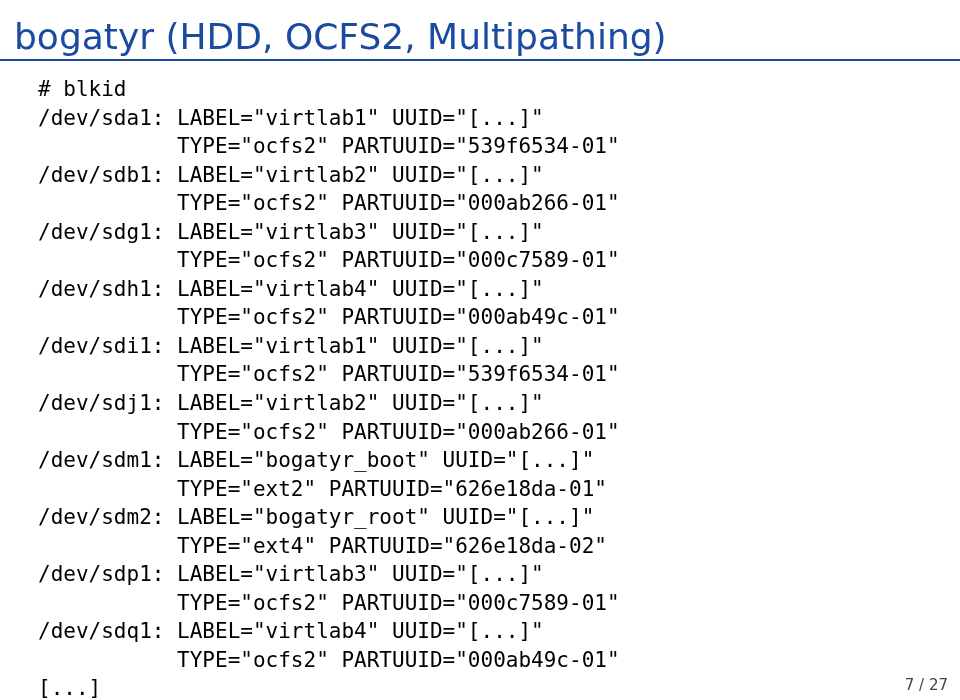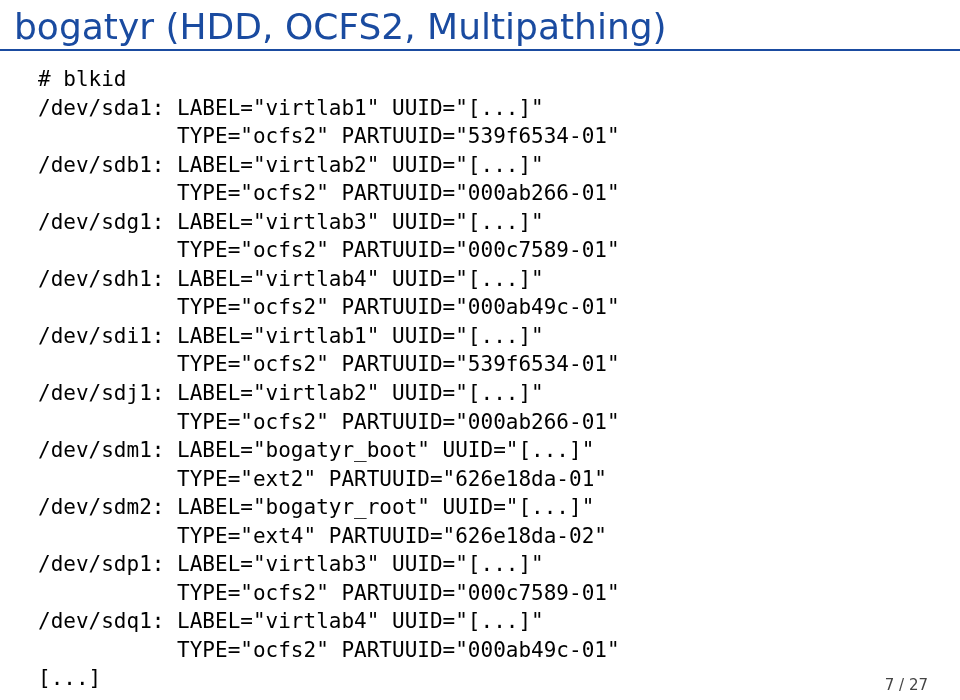--- a/index.html
+++ b/index.html
@@ -7,35 +7,35 @@
       width: 960px;
       height: 700px;
       background: #fff;
       font-family: "DejaVu Sans", "Segoe UI", Arial, sans-serif;
       overflow: hidden;
     }
     .title {
       color: #1a4ba0;
       font-size: 36px;
       font-weight: 400;
-      padding: 6px 0 2px 14px;
+      padding: 16px 0 2px 14px;
       border-bottom: 2px solid #1a4ba0;
     }
     .content {
       padding: 14px 18px 0 38px;
       font-family: "DejaVu Sans Mono", "Consolas", "Courier New", monospace;
       font-size: 21px;
       line-height: 1.36;
       color: #000;
       white-space: pre;
     }
     .pager {
       position: absolute;
       bottom: 6px;
-      right: 32px;
+      right: 12px;
       font-size: 15px;
       color: #444;
       font-family: "DejaVu Sans", Arial, sans-serif;
     }
   </style>
 </head>
 <body>
 
 <div class="title">bogatyr (HDD, OCFS2, Multipathing)</div>
 

